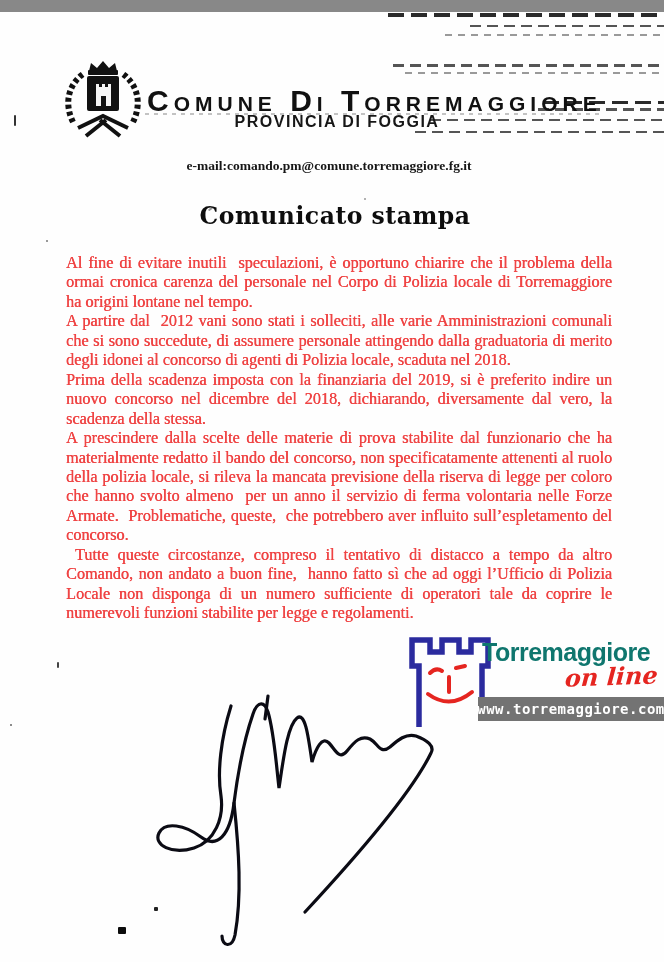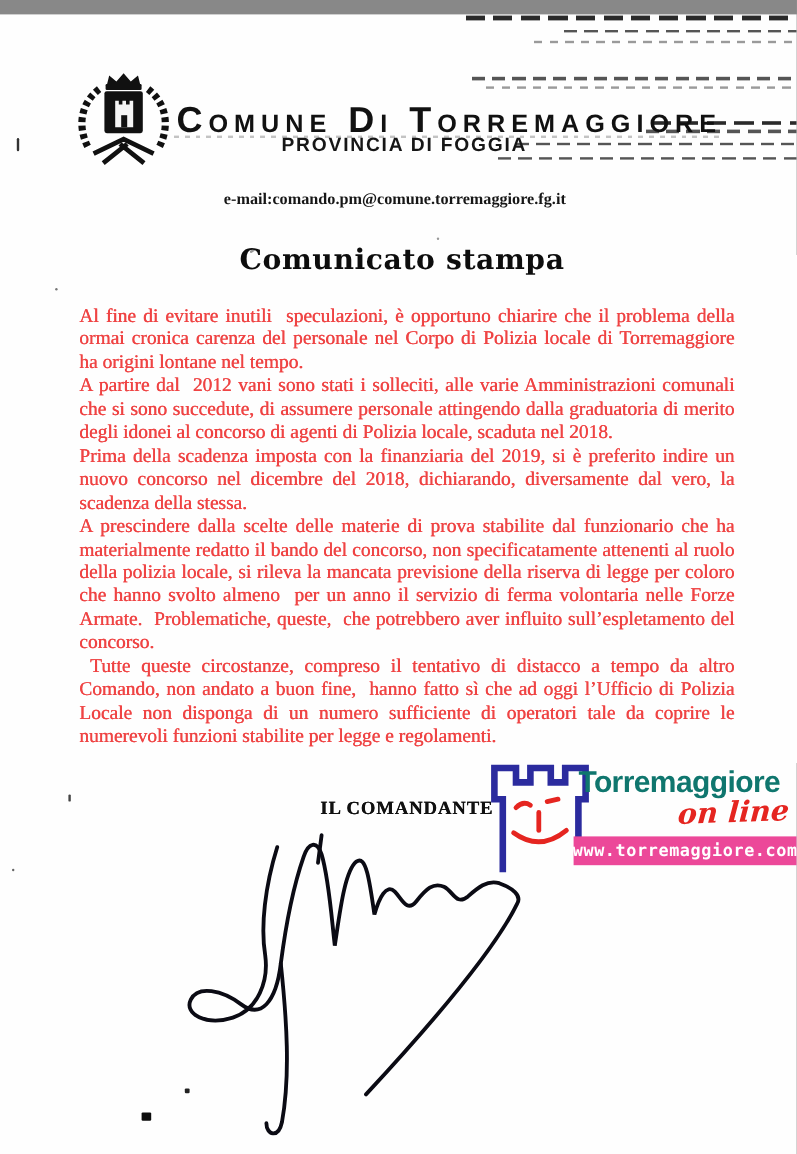--- a/index.html
+++ b/index.html
@@ -133,21 +133,20 @@
   <div class="doc-title">Comunicato stampa</div>
 
   <div class="body-text">
     <p>Al fine di evitare inutili  speculazioni, è opportuno chiarire che il problema della ormai cronica carenza del personale nel Corpo di Polizia locale di Torremaggiore  ha origini lontane nel tempo.</p>
     <p>A partire dal  2012 vani sono stati i solleciti, alle varie Amministrazioni comunali che si sono succedute, di assumere personale attingendo dalla graduatoria di merito degli idonei al concorso di agenti di Polizia locale, scaduta nel 2018.</p>
     <p>Prima della scadenza imposta con la finanziaria del 2019, si è preferito indire un nuovo concorso nel dicembre del 2018, dichiarando, diversamente dal vero, la scadenza della stessa.</p>
     <p>A prescindere dalla scelte delle materie di prova stabilite dal funzionario che ha materialmente redatto il bando del concorso, non specificatamente attenenti al ruolo della polizia locale, si rileva la mancata previsione della riserva di legge per coloro che hanno svolto almeno  per un anno il servizio di ferma volontaria nelle Forze Armate.  Problematiche, queste,  che potrebbero aver influito sull’espletamento del concorso.</p>
     <p> Tutte queste circostanze, compreso il tentativo di distacco a tempo da altro Comando, non andato a buon fine,  hanno fatto sì che ad oggi l’Ufficio di Polizia Locale non disponga di un numero sufficiente di operatori tale da coprire le numerevoli funzioni stabilite per legge e regolamenti.</p>
   </div>
 
-  <div class="closing">IL COMANDANTE</div>
 
   <div class="sig">
     <svg width="330" height="268" viewBox="0 0 330 268">
       <g fill="none" stroke="#0b0b14" stroke-width="3.2" stroke-linecap="round">
         <path d="M150 6 C 149 14 148 21 147 29"></path>
         <path d="M113 16 C 103 48 99 82 103 106 C 106 128 97 151 76 158 C 54 165 35 155 41 143 C 47 131 67 135 83 147 C 99 159 112 146 116 113 C 120 82 127 47 135 24 C 139 12 146 10 150 22 C 156 42 158 72 161 98 C 165 72 169 36 179 28 C 187 22 190 44 194 72 C 198 58 204 46 211 53 C 217 59 221 71 229 61 C 237 51 243 45 252 49 C 260 53 262 65 272 57 C 280 50 288 43 298 46 C 309 50 317 56 313 63 C 297 96 252 152 187 222"></path>
         <path d="M116 113 C 121 160 124 206 117 245 C 114 259 104 256 104 246"></path>
       </g>
     </svg>
   </div>
@@ -159,18 +158,18 @@
         <g fill="none" stroke="#E52520" stroke-width="4" stroke-linecap="round">
           <path d="M27 40 Q 33 34 39 38"></path>
           <path d="M53 35 L 62 33"></path>
           <path d="M46 44 L 46 59"></path>
           <path d="M25 61 Q 47 77 69 59"></path>
         </g>
       </svg>
     </div>
     <div class="logo-name" style="color:#0f766e">Torremaggiore</div>
     <div class="logo-tagline" style="color:#E52520">on line</div>
-    <div class="logo-bar" style="background:#ec4899">
+    <div class="logo-bar" style="background:#737373">
       <span class="logo-url">www.torremaggiore.com</span>
     </div>
   </div>
 
 </div>
 
 </body></html>

